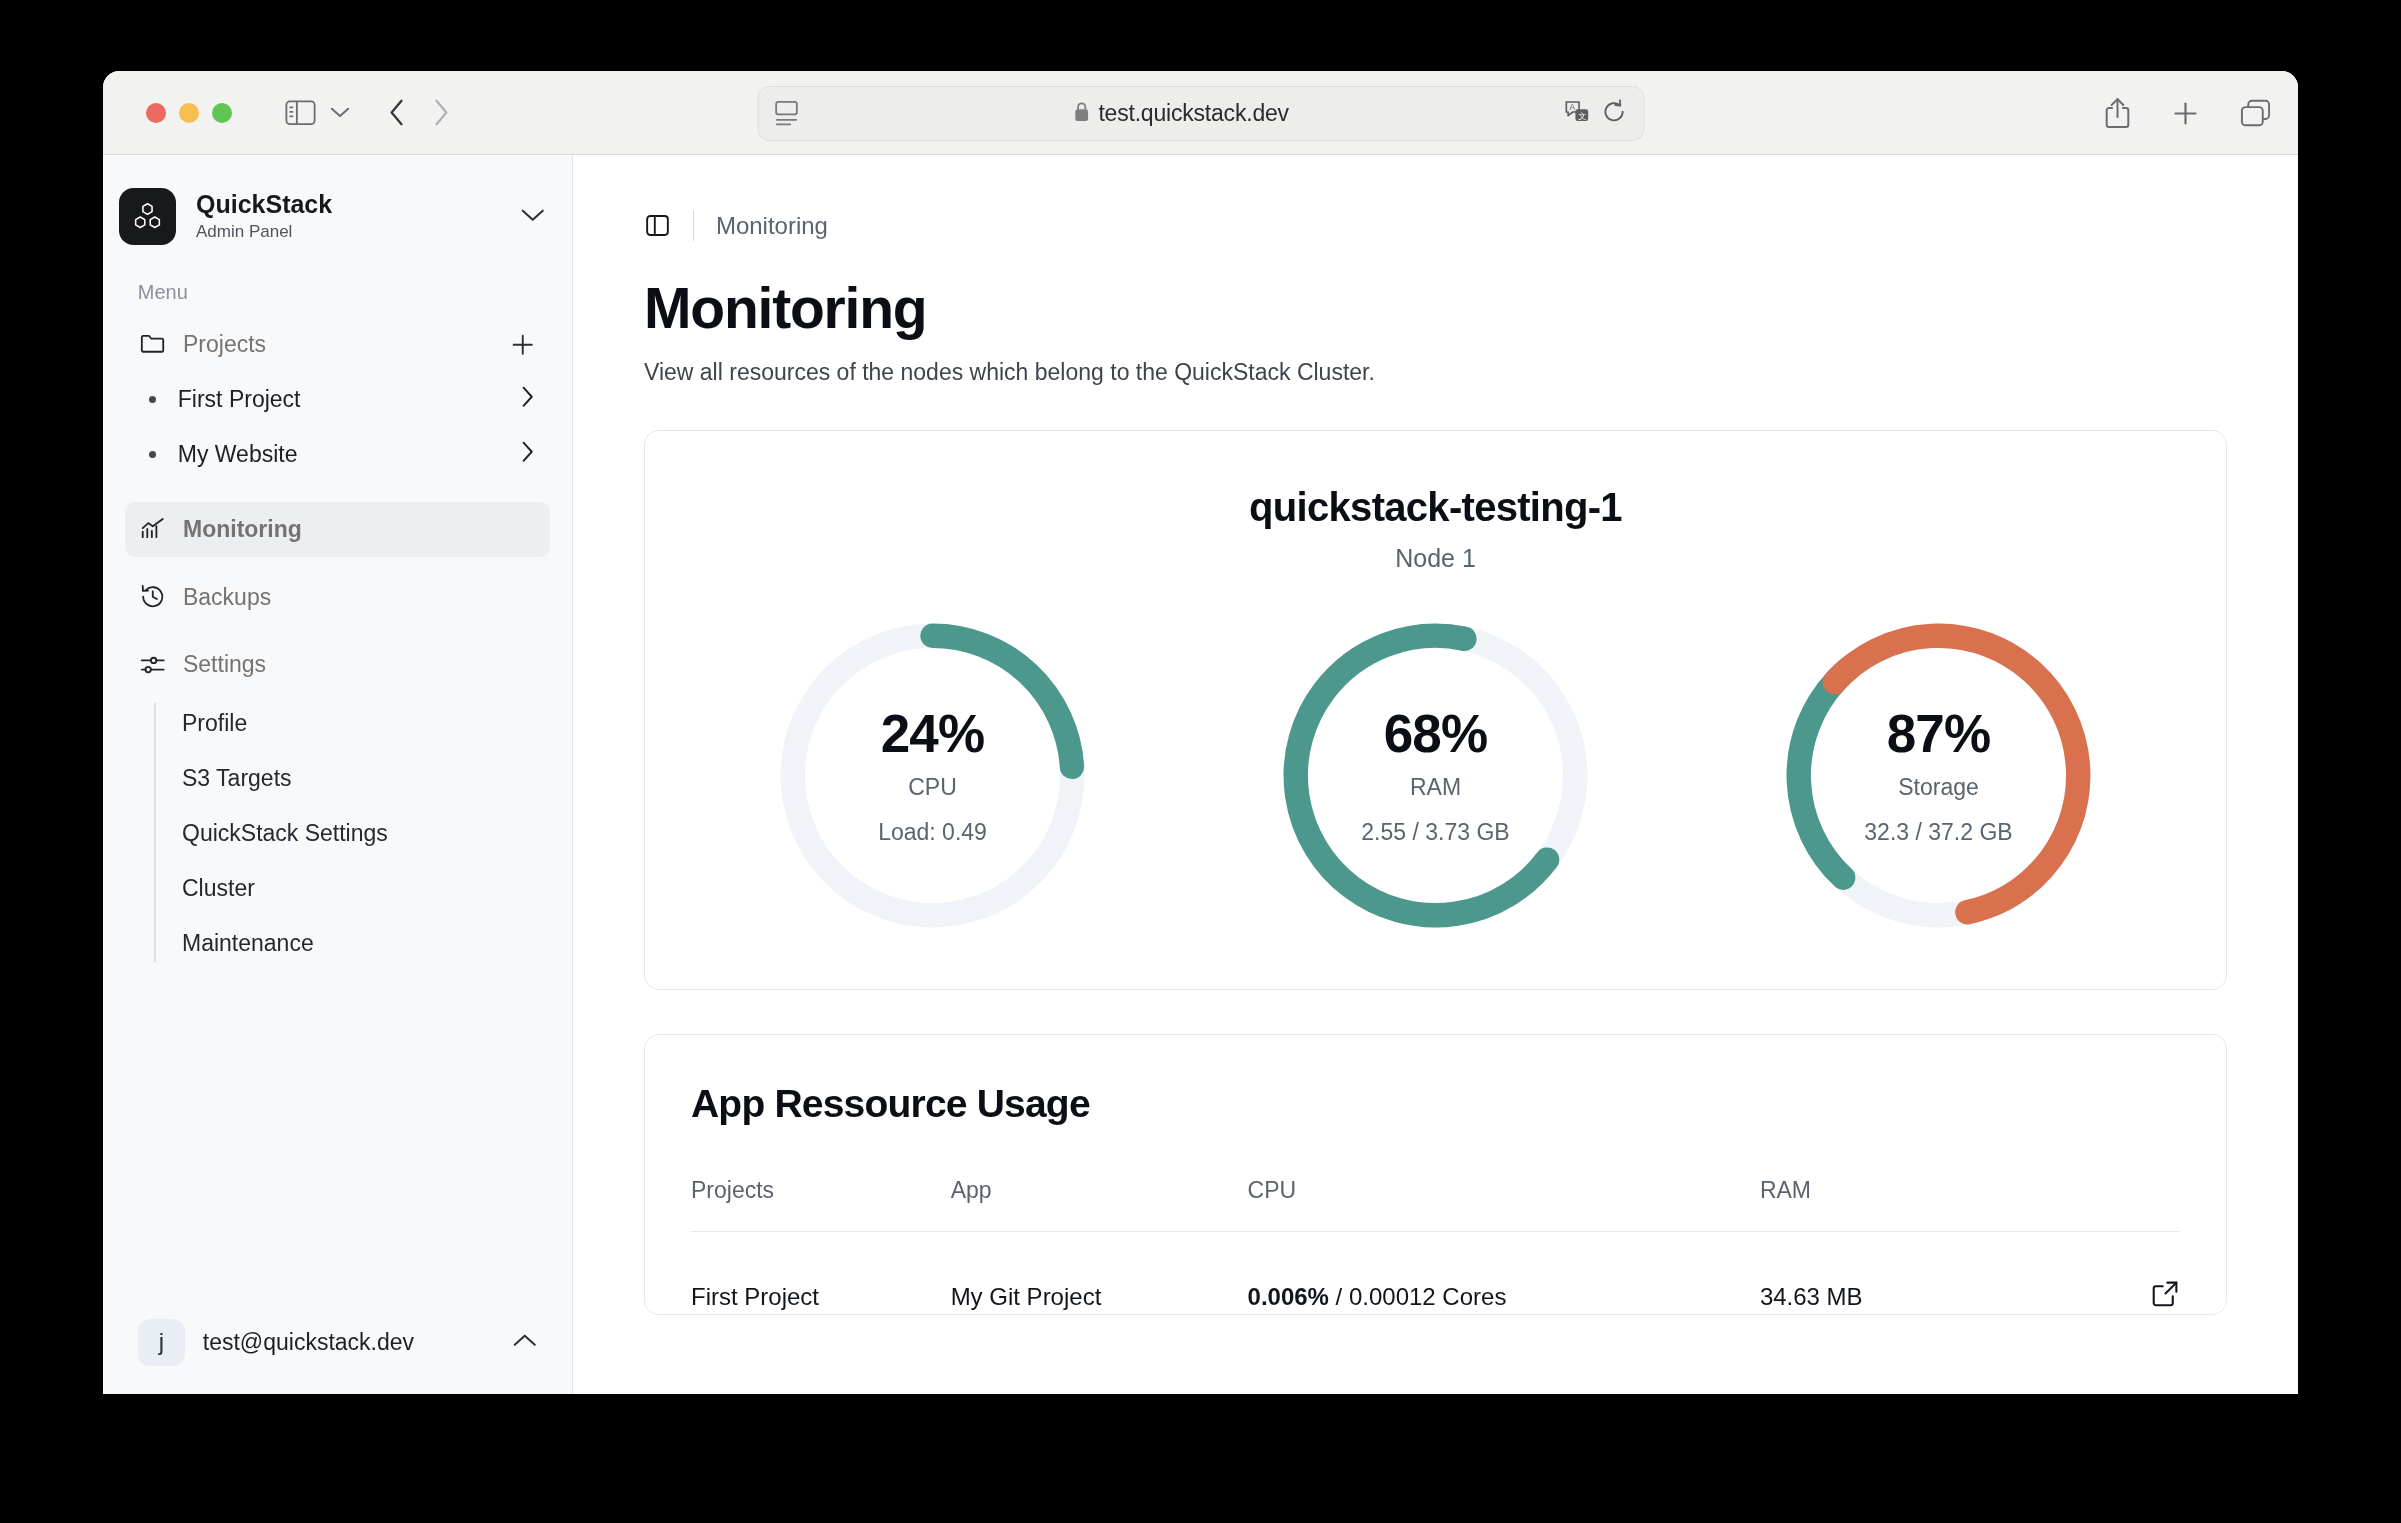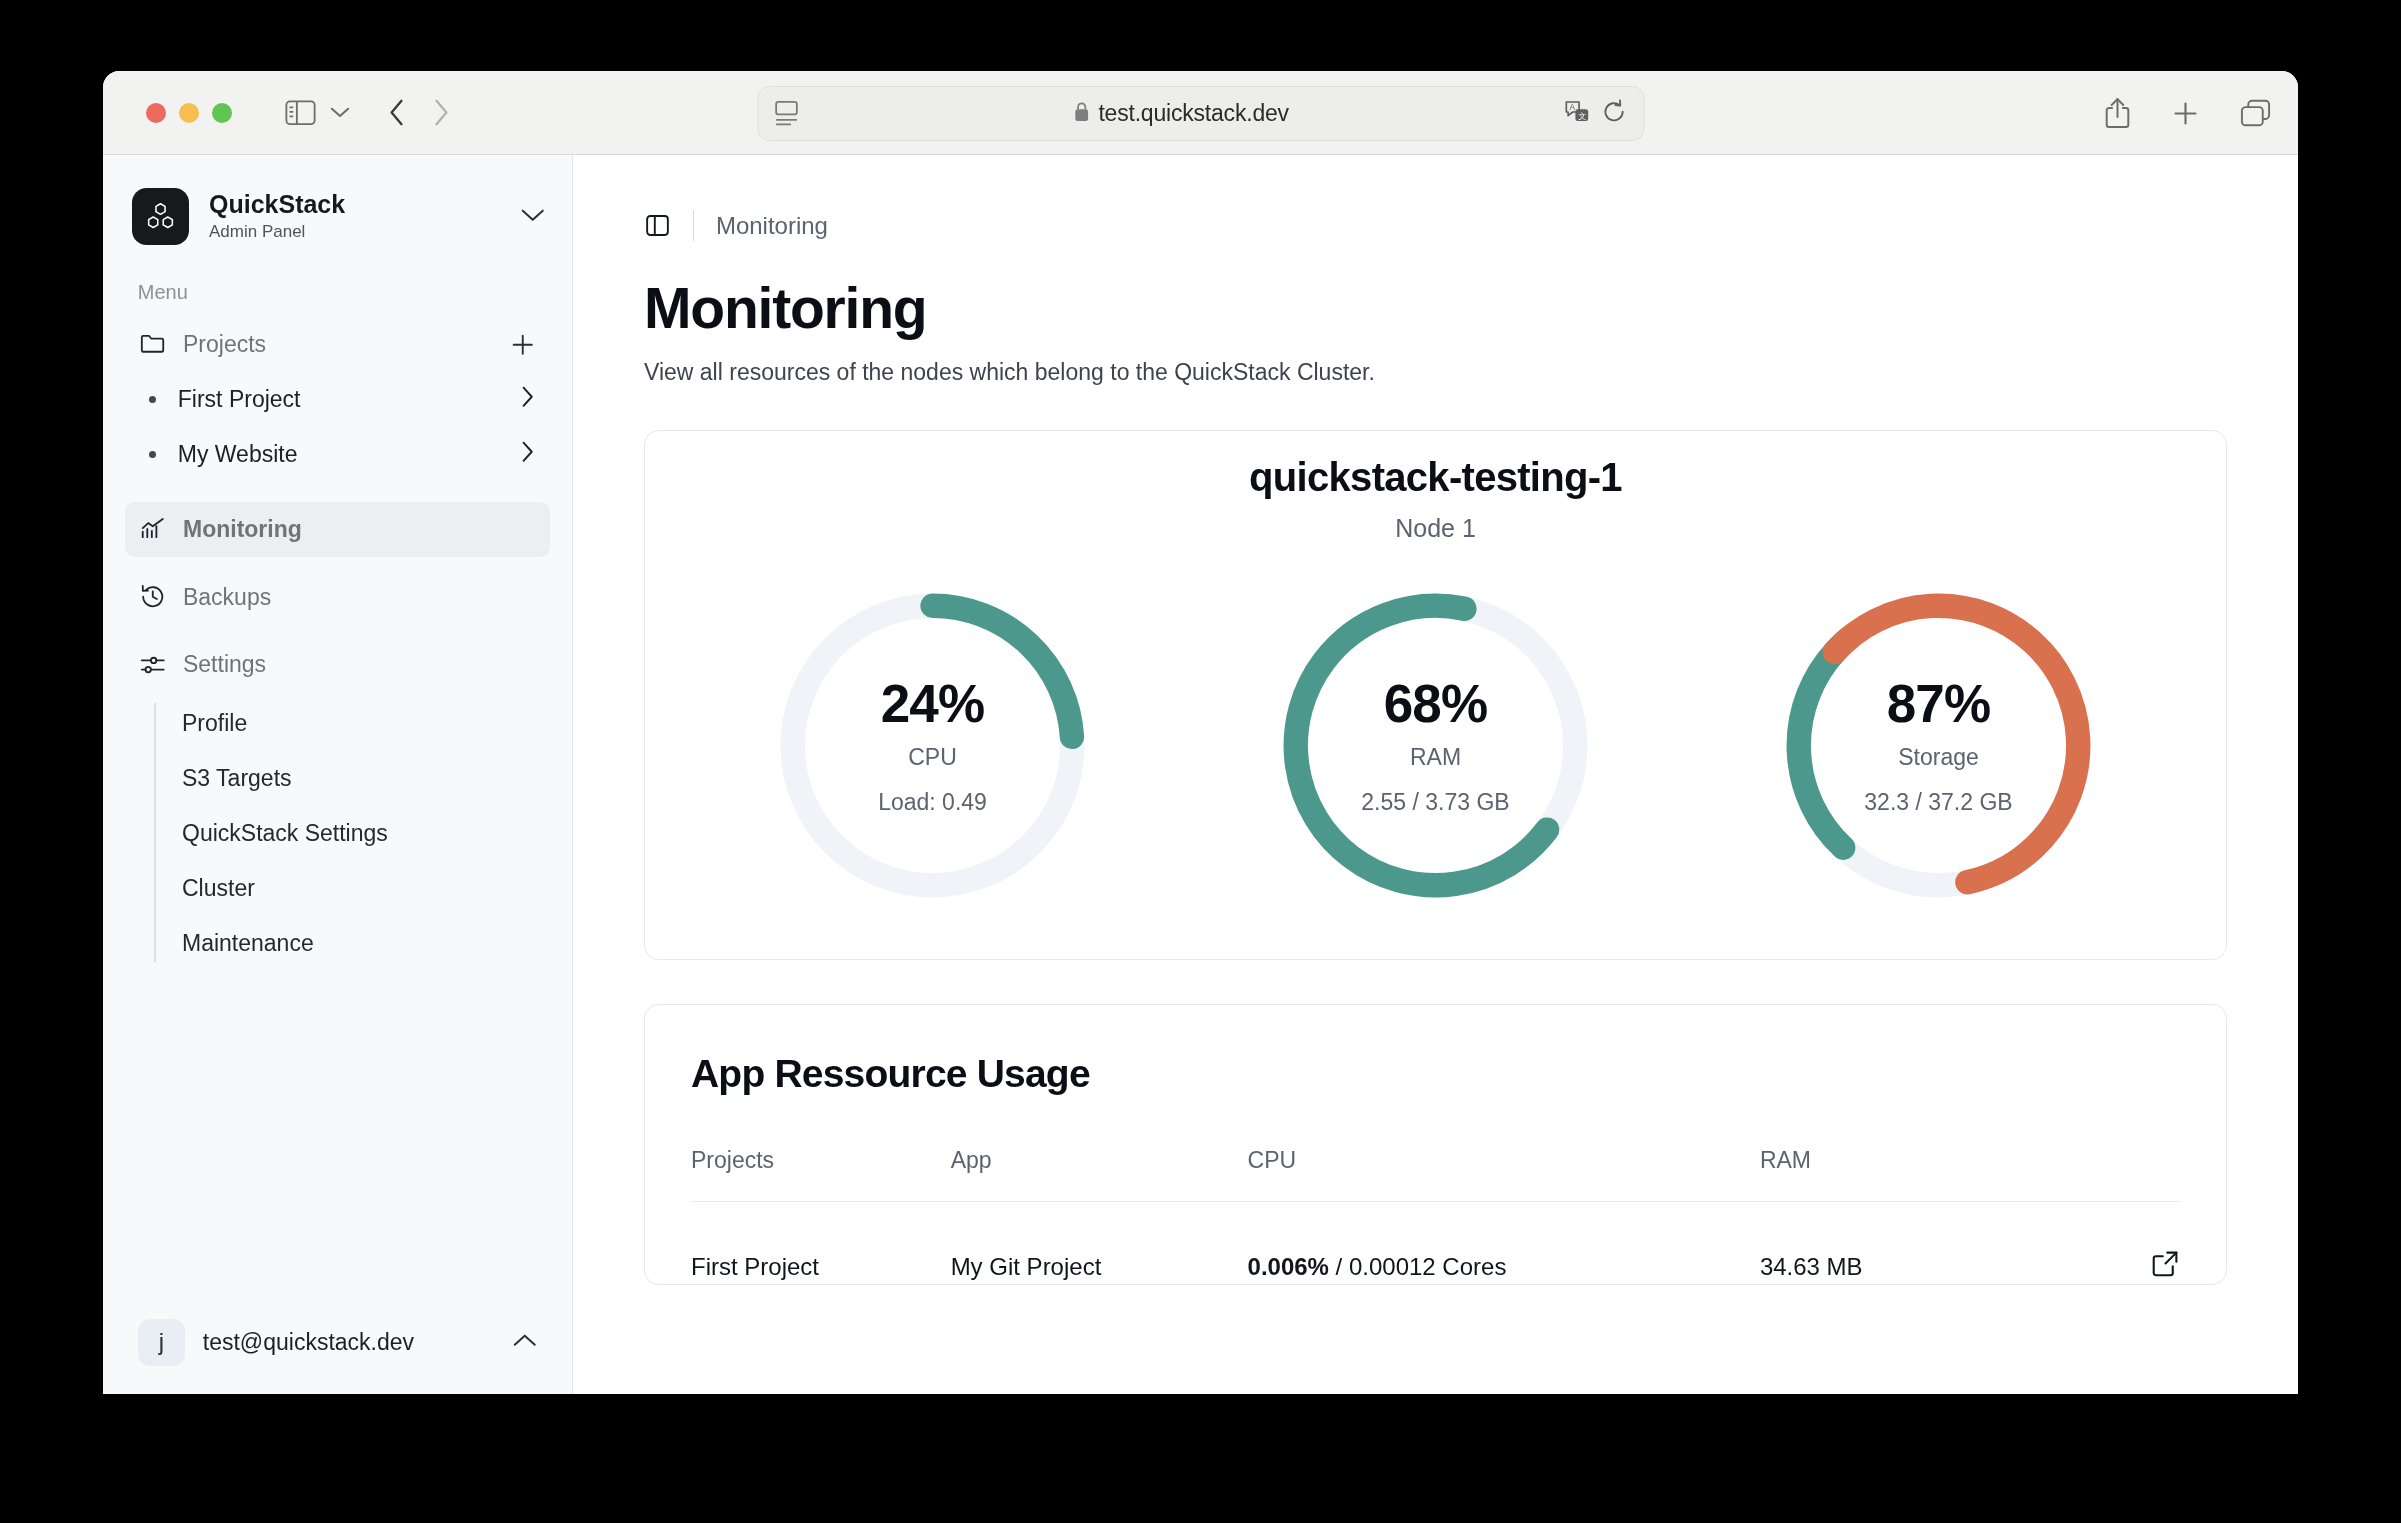--- a/index.html
+++ b/index.html
@@ -69,21 +69,21 @@
   
   .sidebar {
     width: 470px; flex: none;
     background: #F8F9FA;
     border-right: 0.9px solid #DFE4EA;
     display:flex; flex-direction:column;
     position: relative;
   }
   .brand {
     display:flex; align-items:center; gap: 20px;
-    padding: 33px 27px 27px 29px;
+    padding: 33px 27px 27px 16px;
   }
   .brand-logo {
     width: 57px; height: 57px; border-radius: 14.6px;
     background:#17191C; flex:none;
     display:flex; align-items:center; justify-content:center;
   }
   .brand-text { flex:1; min-width:0; }
   .brand-name { font-size: 25px; font-weight: 700; color:#16181C; line-height:1.15; }
   .brand-sub { font-size: 17px; color:#4E5560; line-height:1.3; margin-top:1.8px; }
   .brand-chev { color:#2B2F36; }
@@ -154,21 +154,21 @@
     letter-spacing: -1.2px; margin-top: 38px; line-height: 1.05;
   }
   .page-sub { font-size: 23px; color:#3E444D; margin-top: 20px; }
 
   .card {
     margin-top: 44px;
     border: 0.9px solid #E4E8ED;
     border-radius: 14.6px;
     background:#fff;
   }
-  .node-card { padding: 24px 36px 51px 36px; }
+  .node-card { padding: 54px 36px 51px 36px; }
   .node-name { text-align:center; font-size: 40px; font-weight: 700; color:#0B0E14; letter-spacing:-0.7px; }
   .node-sub { text-align:center; font-size: 25px; color:#5B636F; margin-top: 14.6px; }
 
   .gauges { display:flex; justify-content: space-around; margin-top: 40px; }
   .gauge { position:relative; width: 325px; height: 325px; }
   .gauge svg { display:block; width: 325px; height: 325px; }
   .gauge-center {
     position:absolute; inset:0;
     display:flex; flex-direction:column; align-items:center; justify-content:center;
     pointer-events:none;

